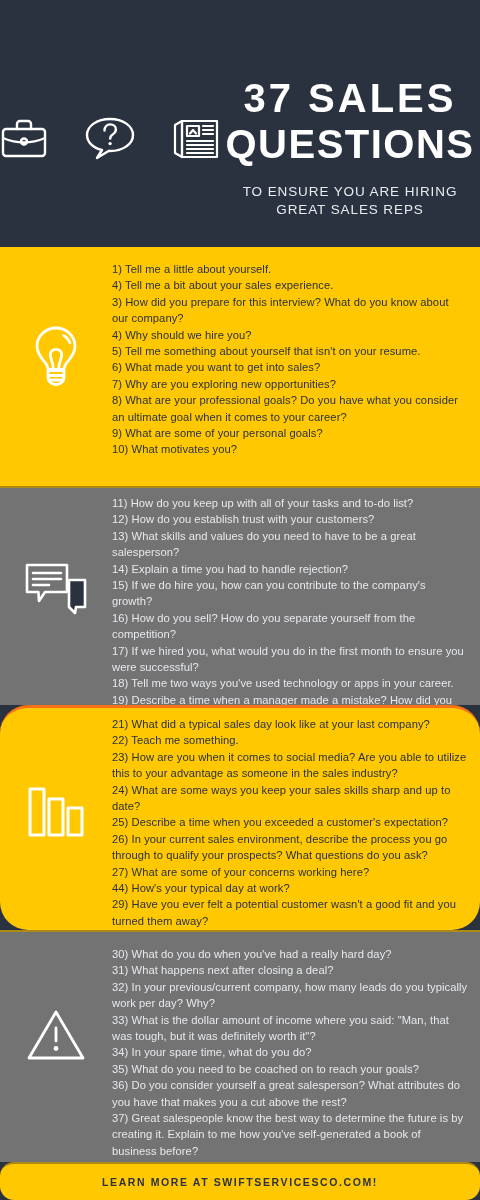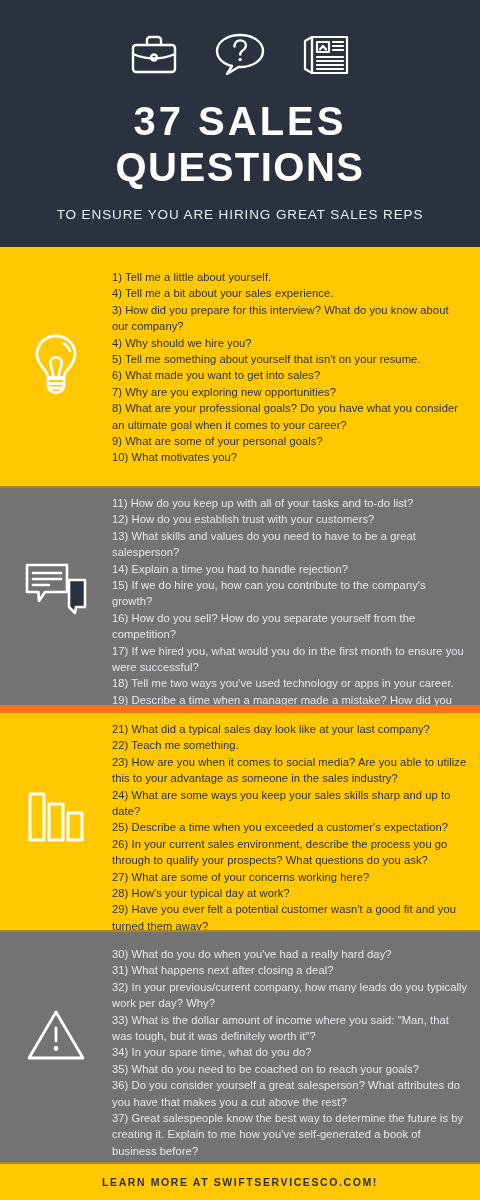--- a/index.html
+++ b/index.html
@@ -13,21 +13,21 @@
     position:relative;
     width:480px; height:1200px;
     display:flex; flex-direction:column;
   }
 
   
   .header {
     background:#2b323f;
     height:247px;
     flex:0 0 247px;
-    display:flex; flex-direction:column;
+    display:flex; flex-direction:row;
     align-items:center;
     padding-top:28px;
   }
   .header-icons {
     display:flex; align-items:center; justify-content:center;
     gap:36px;
     height:52px;
   }
   .header-icons svg { display:block; }
   .title-block { margin-top:18px; text-align:center; width:100%; }
@@ -52,21 +52,21 @@
   
   .section {
     display:flex;
     align-items:flex-start;
     position:relative;
     width:480px;
   }
   .section.yellow { background:#ffc800; }
   .section.dark   { background:#737373; }
   .section.yellow + .section.dark { border-top:2px solid #ad8a13; }
-  .section.dark + .section.yellow { border-top:8px solid #f97316; }
+  .section.dark + .section.yellow { border-top:3px solid #f97316;border-radius:28px; }
 
   .sec-icon {
     flex:0 0 112px;
     display:flex;
     justify-content:center;
     padding-top:0px;
   }
   .sec-icon .ico-inner { width:62px; display:flex; justify-content:center; }
   .sec-icon svg { display:block; }
 
@@ -77,35 +77,35 @@
   .q-list { list-style:none; }
   .q-item {
     font-size:11.2px;
     line-height:16.4px;
     letter-spacing:0.06px;
   }
   .section.yellow .q-item { color:#2b323f; }
   .section.dark   .q-item { color:#e6e9ed; }
 
   
-  #section-1 { height:239px; padding-top:22px;justify-content:space-between; }
+  #section-1 { height:239px; padding-top:14px;justify-content:space-between; }
   #section-1 .sec-icon { padding-top:64px; }
   #section-2 { height:219px; padding-top:7px; }
   #section-2 .sec-icon { padding-top:66px; }
   #section-3 { height:225px; padding-top:8px; }
   #section-3 .sec-icon { padding-top:70px; }
   #section-4 { height:232px; padding-top:14px; }
   #section-4 .sec-icon { padding-top:62px; }
 
   
   .footer {
     flex:1 1 auto;
     background:#ffc800;
     border-top:2px solid #ad8a13;
-    display:flex; align-items:center; justify-content:center;
+    display:flex; align-items:center; justify-content:center;border-radius:14px;
   }
   .footer-text {
     color:#2b323f;
     font-size:10.5px;
     font-weight:bold;
     letter-spacing:1.6px;
   }
 </style>
 </head>
 <body>
@@ -224,21 +224,21 @@
     </div>
     <div class="sec-body">
       <ul class="q-list">
         <li class="q-item">21) What did a typical sales day look like at your last company?</li>
         <li class="q-item">22) Teach me something.</li>
         <li class="q-item">23) How are you when it comes to social media? Are you able to utilize this to your advantage as someone in the sales industry?</li>
         <li class="q-item">24) What are some ways you keep your sales skills sharp and up to date?</li>
         <li class="q-item">25) Describe a time when you exceeded a customer's expectation?</li>
         <li class="q-item">26) In your current sales environment, describe the process you go through to qualify your prospects? What questions do you ask?</li>
         <li class="q-item">27) What are some of your concerns working here?</li>
-        <li class="q-item">28) How's your typical day at work?</li>
+        <li class="q-item">44) How's your typical day at work?</li>
         <li class="q-item">29) Have you ever felt a potential customer wasn't a good fit and you turned them away?</li>
       </ul>
     </div>
   </div>
 
   <div class="section dark" id="section-4">
     <div class="sec-icon">
       <span class="ico-inner">
         <svg width="60" height="54" viewBox="0 0 60 54" fill="none" stroke="#ffffff" stroke-width="2.8" stroke-linejoin="round" stroke-linecap="round">
           <path d="M30 4 L57 50 H3 Z"></path>

